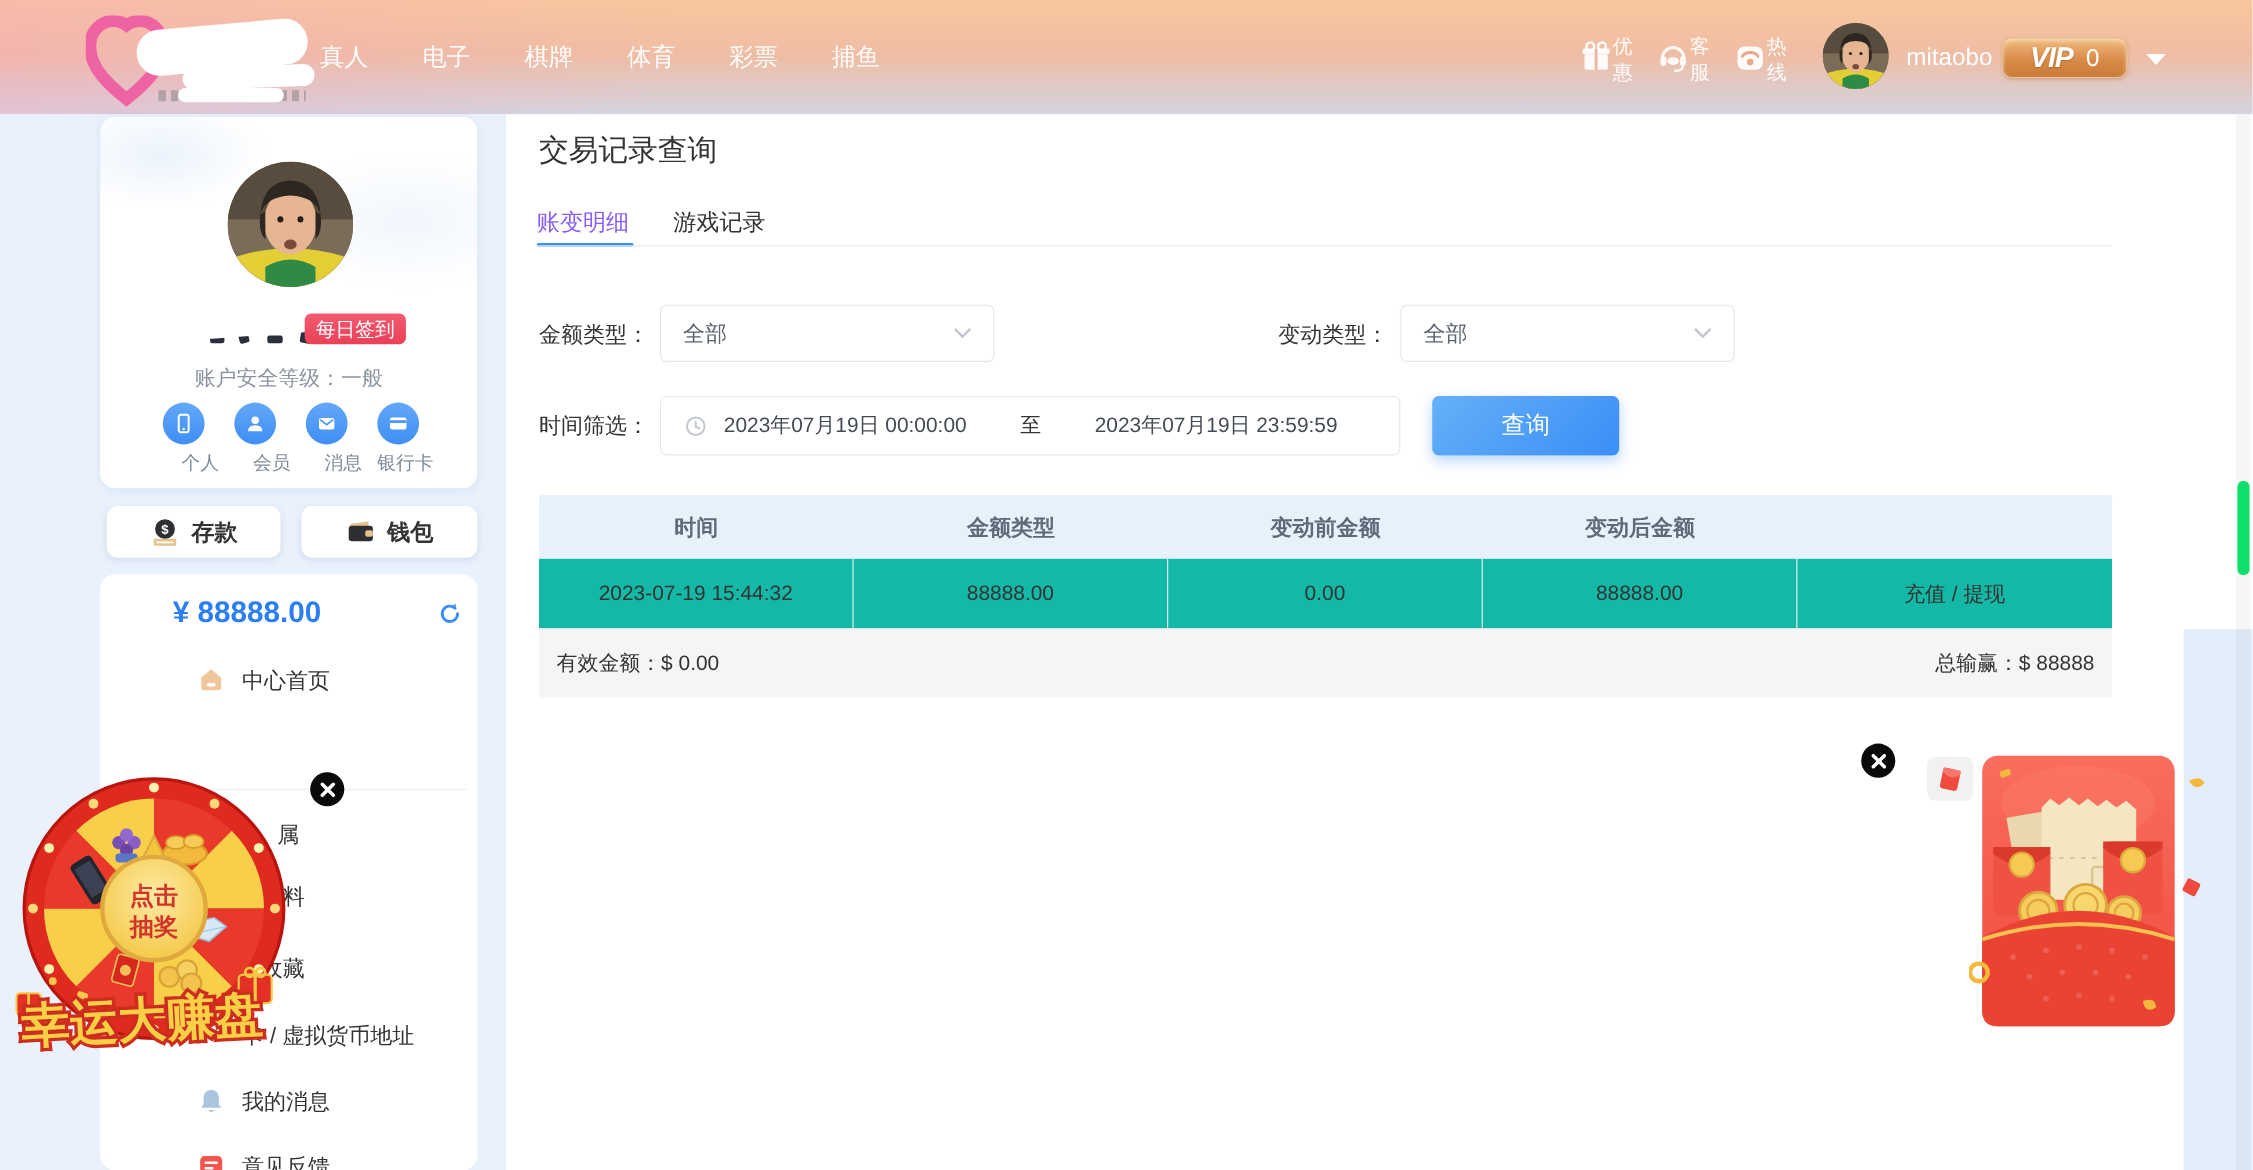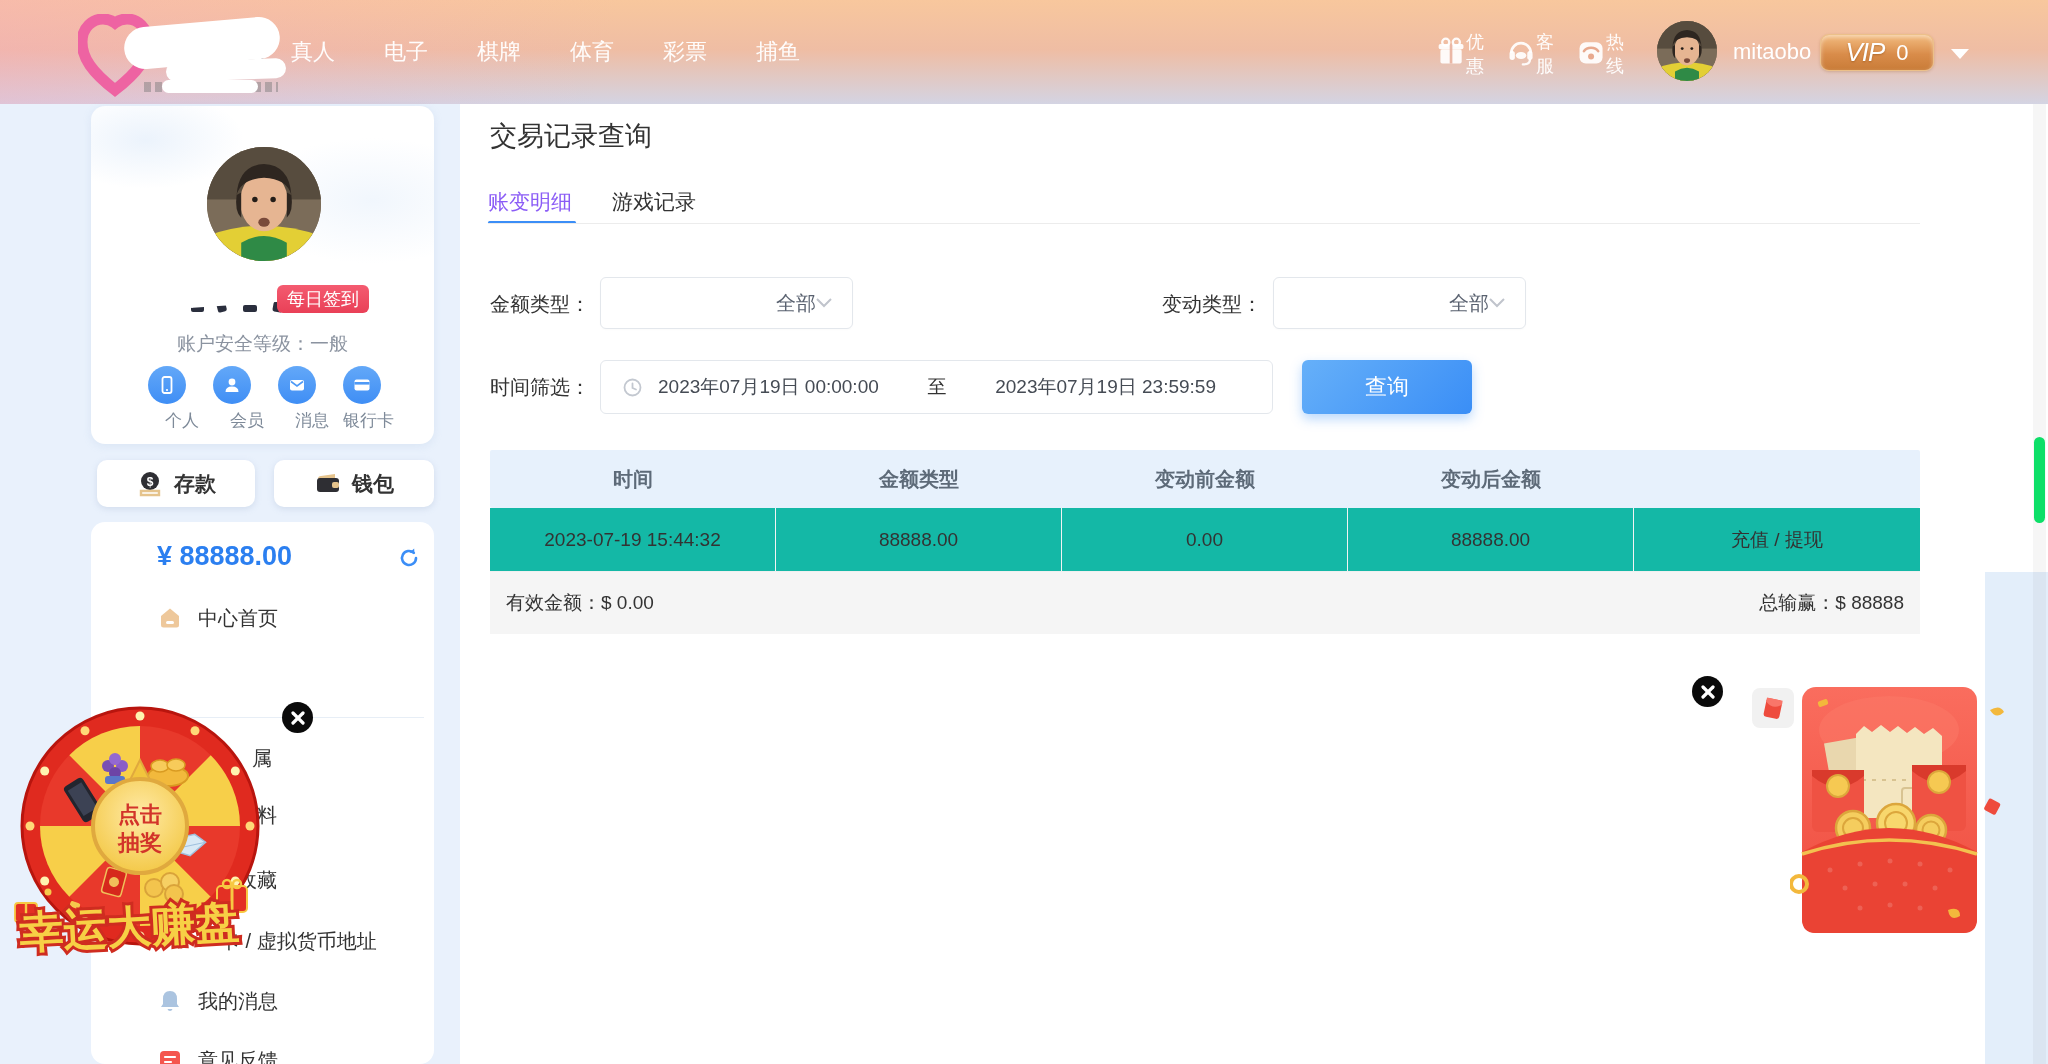--- a/index.html
+++ b/index.html
@@ -16,21 +16,21 @@
 .qitem{width:62px;display:flex;align-items:center;color:#fff;cursor:pointer}
 .qitem svg{width:34px;height:34px}
 .qitem span{font-size:18px;margin-top:3px;opacity:.95}
 .avatar{border-radius:50%;overflow:hidden;background:#7a6a58}
 .avatar svg{width:100%;height:100%;display:block}
 .uname{position:absolute;left:1733px;top:0;line-height:104px;font-size:22px;color:#fff}
 .vip{position:absolute;left:1820px;top:34px;width:114px;height:37px;border-radius:9px;cursor:pointer;
  background:linear-gradient(180deg,#f3bc80 0%,#d98c4a 55%,#c97c38 100%);border:1px solid #ecc089;
  display:flex;align-items:center;justify-content:center;
  box-shadow:inset 0 2px 4px rgba(255,255,255,.45),0 1px 3px rgba(140,80,20,.25)}
-.vip-word{font-style:italic;font-weight:400;font-size:26px;color:#fff;letter-spacing:-1px;text-shadow:0 1px 2px rgba(120,60,0,.4)}
+.vip-word{font-style:italic;font-weight:700;font-size:26px;color:#fff;letter-spacing:-1px;text-shadow:0 1px 2px rgba(120,60,0,.4)}
 .vip-num{font-size:22px;color:#fff;margin-left:12px}
 .caret{position:absolute;left:1951px;top:49px;width:0;height:0;border-left:9px solid transparent;border-right:9px solid transparent;border-top:10px solid #fff;cursor:pointer}
 
 .sidebg{position:absolute;left:0;top:104px;width:460px;height:960px;background:#e9f1fc}
 .pcard{position:absolute;left:91px;top:106px;width:343px;height:338px;border-radius:14px;
  background:radial-gradient(140px 70px at 16% 10%,rgba(185,212,244,.28),transparent 70%),
  radial-gradient(180px 90px at 82% 28%,rgba(185,212,244,.2),transparent 70%),#fff;
  box-shadow:0 2px 8px rgba(150,175,210,.18)}
 .cname{position:absolute;left:185px;top:281px;width:128px;height:32px}
 .cname .tick{position:absolute;bottom:1px;height:7px;border-radius:2px;background:#2a2e3d}
@@ -41,33 +41,33 @@
 .sqi{position:absolute;top:366px;width:64px;text-align:right;cursor:pointer}
 .sqi .cir{width:38px;height:38px;border-radius:50%;background:linear-gradient(180deg,#63a8f8,#3f8ef5);margin:0 auto;display:flex;align-items:center;justify-content:center}
 .sqi .cir svg{width:20px;height:20px}
 .sqi .lbl{font-size:17px;color:#7e8a99;margin-top:5px}
 .abtn{position:absolute;top:460px;height:47px;background:#fff;border-radius:10px;cursor:pointer;
  box-shadow:0 2px 6px rgba(150,170,200,.28);display:flex;align-items:center;justify-content:center;gap:10px;
  font-size:21px;font-weight:700;color:#333}
 .mcard{position:absolute;left:91px;top:522px;width:343px;height:542px;background:#fff;border-radius:14px}
 .bal{position:absolute;left:157px;top:541px;font-size:27px;font-weight:700;color:#2b7ff0}
 .refresh{position:absolute;left:398px;top:547px;width:22px;height:22px;cursor:pointer}
-.mrow{position:absolute;left:91px;width:343px;height:48px;display:flex;align-items:center;padding-left:66px;font-size:20px;color:#333;cursor:pointer}
+.mrow{position:absolute;left:91px;width:343px;height:48px;display:flex;align-items:center;padding-left:88px;font-size:20px;color:#333;cursor:pointer}
 .mrow .micon{width:26px;height:26px;margin-right:15px;flex:none}
 .mdiv{position:absolute;left:110px;top:717px;width:314px;height:1px;background:#e7eef6}
 
 .mainbg{position:absolute;left:460px;top:104px;width:1588px;height:960px;background:#fff}
 .rstrip{position:absolute;left:1985px;top:572px;width:63px;height:492px;background:#e3eefa}
 .title{position:absolute;left:490px;top:118px;font-size:27px;color:#333;font-weight:500}
 .tab{position:absolute;top:188px;font-size:21px;cursor:pointer}
 .tabline{position:absolute;left:488px;top:221px;width:88px;height:3px;background:#3b8ef7;border-radius:2px}
 .tabdiv{position:absolute;left:488px;top:223px;width:1432px;height:1px;background:#ececec}
 .flabel{position:absolute;font-size:20px;color:#333}
-.sel{position:absolute;width:253px;height:52px;background:#fff;border:1px solid #e3e7ec;border-radius:6px;cursor:pointer;
- display:flex;align-items:center;justify-content:flex-end;padding:16px 20px;font-size:20px;color:#5a6270;box-shadow:0 1px 2px rgba(0,0,0,.02)}
+.sel{position:absolute;width:304px;height:52px;background:#fff;border:1px solid #e3e7ec;border-radius:6px;cursor:pointer;
+ display:flex;align-items:center;justify-content:space-between;padding:16px 20px;font-size:20px;color:#5a6270;box-shadow:0 1px 2px rgba(0,0,0,.02)}
 .datebox{position:absolute;left:600px;top:360px;width:673px;height:54px;background:#fff;border:1px solid #e3e7ec;border-radius:6px;cursor:pointer;
  display:flex;align-items:center;padding:0 56px 0 22px;font-size:19px;color:#454b54}
 .datebox .sp{flex:1}
 .qbtn{position:absolute;left:1302px;top:360px;width:170px;height:54px;border-radius:6px;cursor:pointer;
  background:linear-gradient(135deg,#66b0f9,#3a8ef6);color:#fff;font-size:22px;display:flex;align-items:center;justify-content:center;
  box-shadow:0 5px 12px rgba(58,142,246,.35)}
 .tbl{position:absolute;left:490px;top:450px;width:1430px}
 .tbl-head{display:grid;grid-template-columns:repeat(5,1fr);height:58px;background:#e7f1fc;border-radius:2px}
 .tbl-head div{display:flex;align-items:center;justify-content:center;font-size:20px;font-weight:700;color:#5d6a78}
 .tbl-row{display:grid;grid-template-columns:repeat(5,1fr);height:64px;background:#14b8a6;border-bottom:1px solid #f0f0f0}

